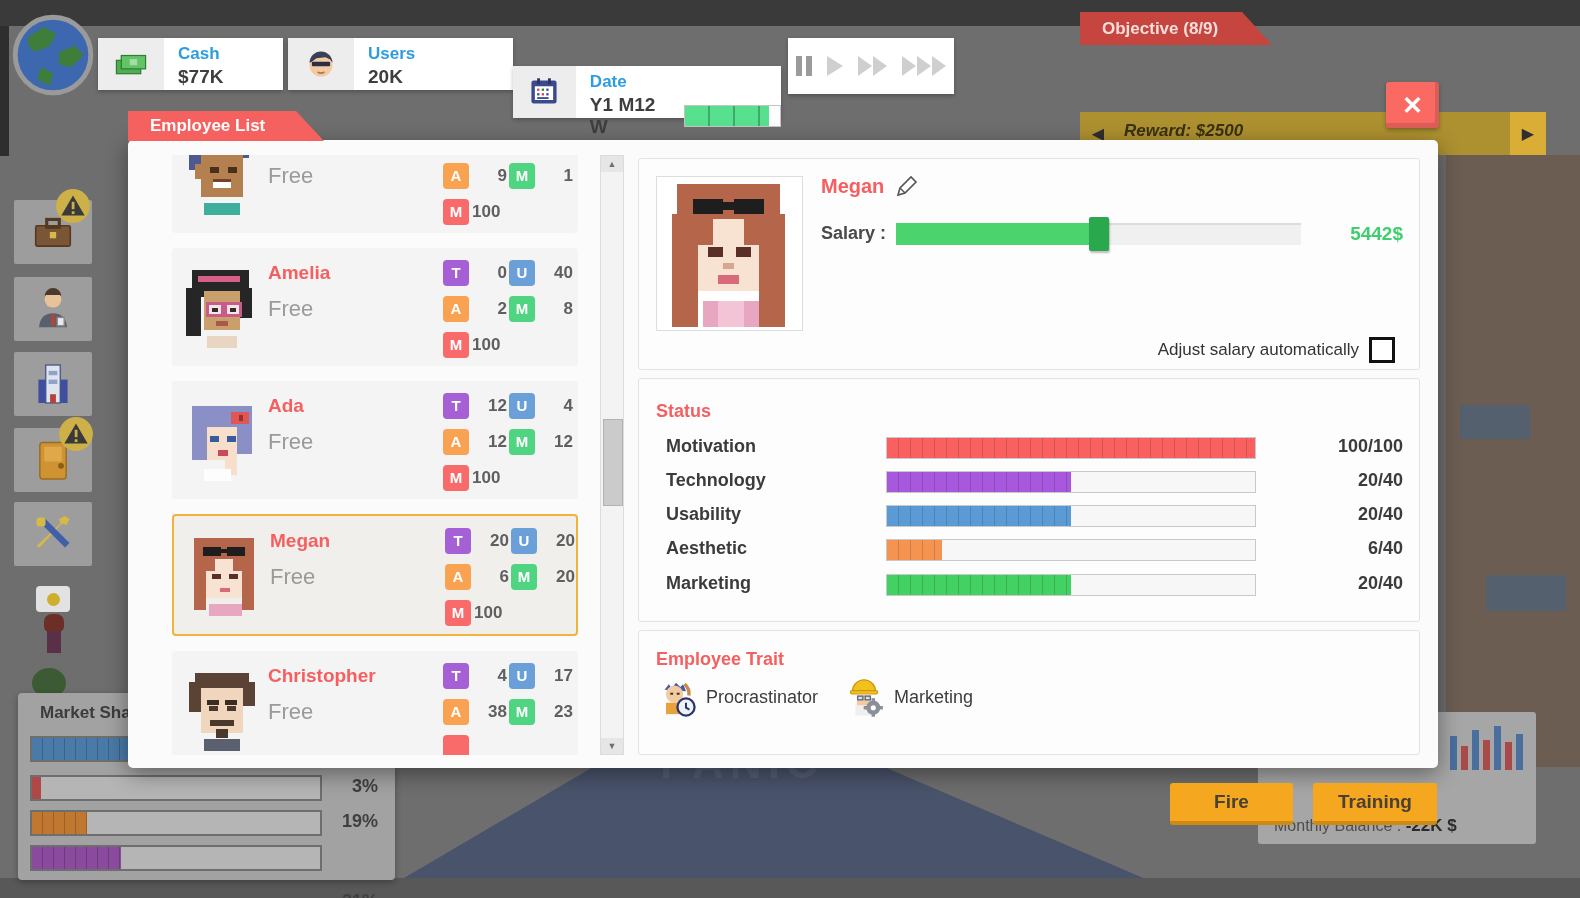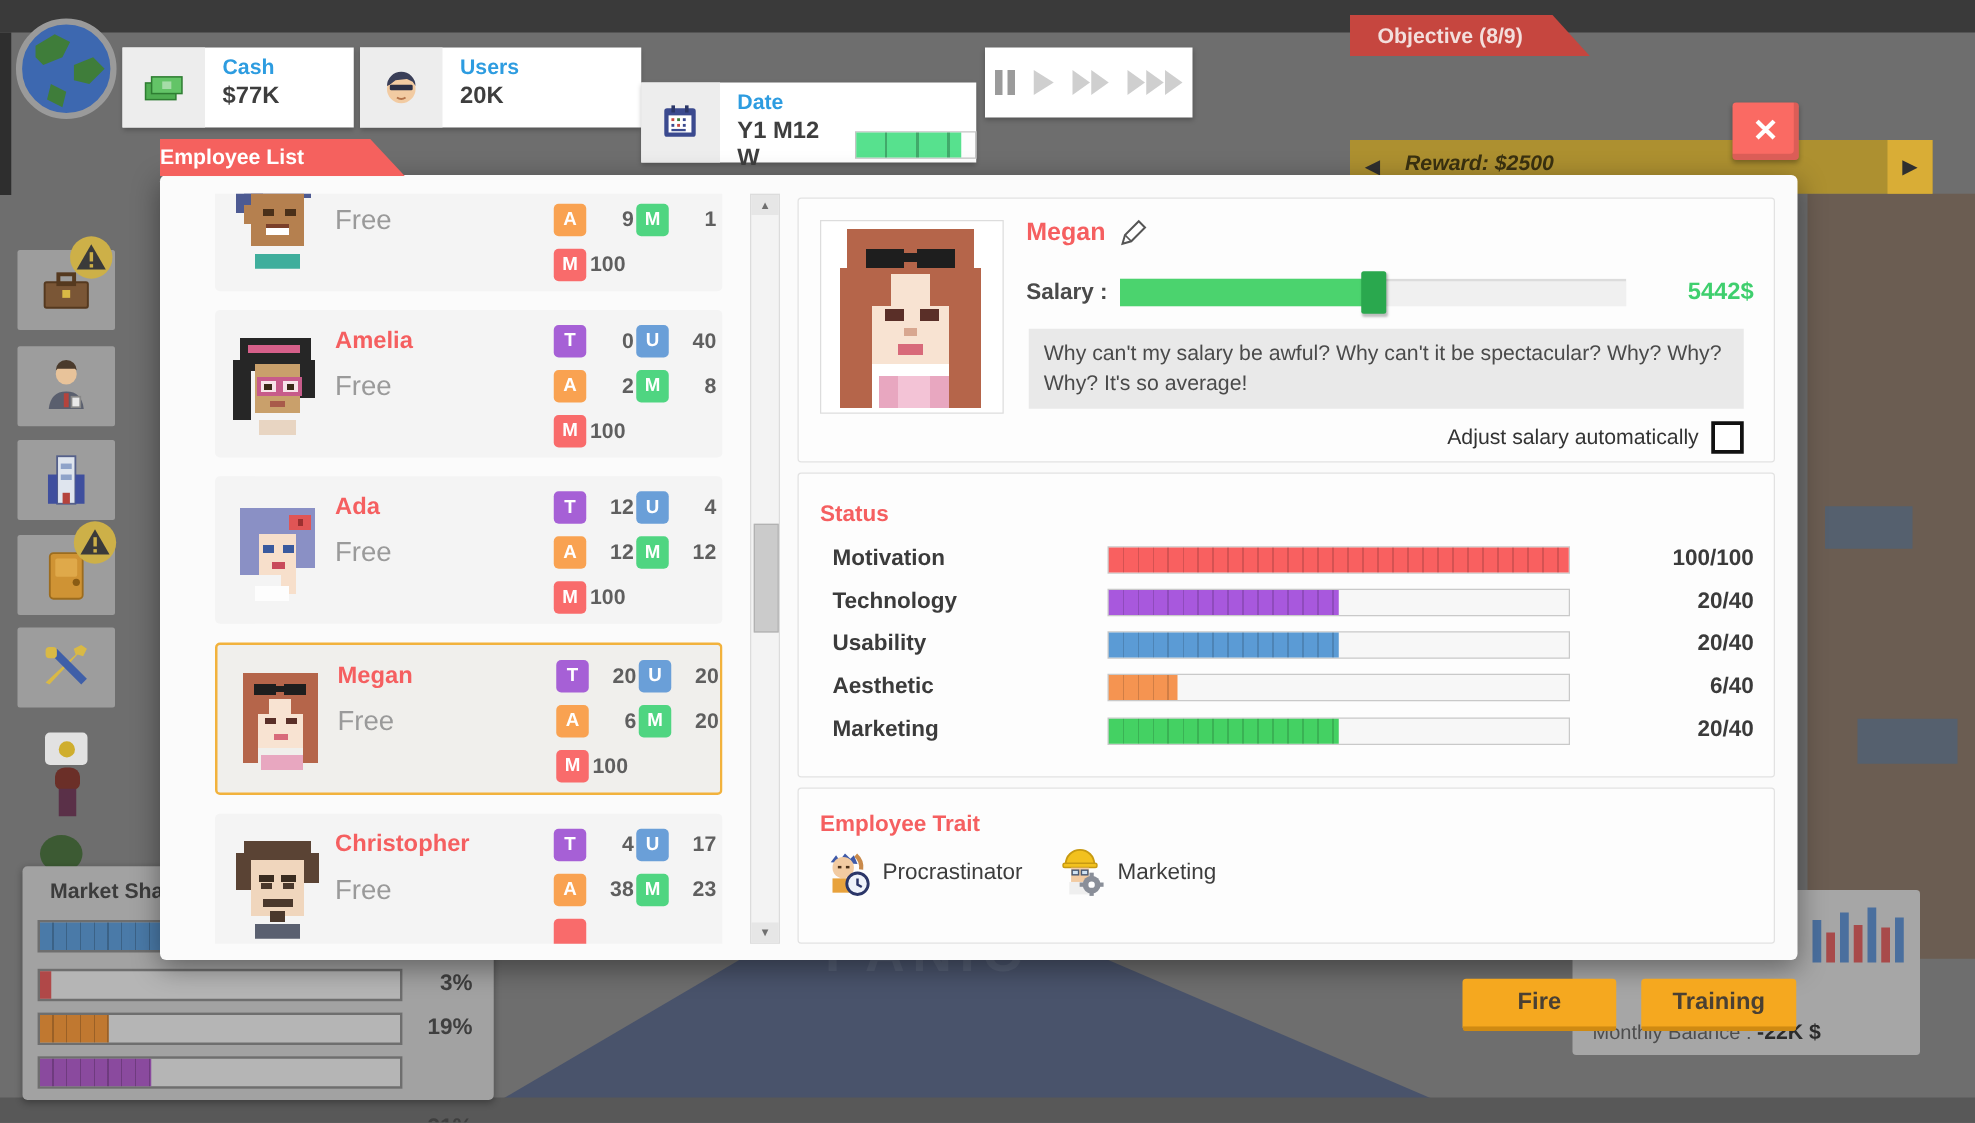--- a/index.html
+++ b/index.html
@@ -11,21 +11,21 @@
   .left-strip{left:0;top:26px;width:9px;height:130px;background:#2e2e2e;}
   .office-right{left:1446px;top:155px;width:134px;height:612px;background:#6b5d52;}
   .office-desk{background:#55606e;}
   .cafe{left:370px;top:768px;width:820px;height:130px;background:#49536b;
         clip-path:polygon(0 100%,27% 0,63% 0,100% 100%);}
   .bottom-strip{left:0;top:878px;width:1580px;height:20px;background:#585858;}
   .watermark{left:660px;top:738px;font-size:44px;font-weight:bold;letter-spacing:6px;
              color:rgba(255,255,255,0.07);}
   .bush{width:34px;height:30px;border-radius:50%;background:#3c5a33;}
   
-  .hcard{top:38px;height:64px;background:#fff;display:flex;box-shadow:0 2px 4px rgba(0,0,0,.25);}
+  .hcard{top:38px;height:52px;background:#fff;display:flex;box-shadow:0 2px 4px rgba(0,0,0,.25);}
   .hicon{width:66px;background:#ededed;display:flex;align-items:center;justify-content:center;}
   .htxt{padding:6px 0 0 14px;}
   .hlabel{font-size:17px;font-weight:bold;color:#2d9ce0;}
   .hvalue{font-size:19px;font-weight:bold;color:#3e3e3e;margin-top:2px;display:flex;align-items:center;}
   .dbar{width:100px;height:20px;border:1px solid #c4c4c4;background:#fdfdfd;margin-left:10px;position:relative;}
   .dfill{height:100%;background:#57e18e;
          background-image:repeating-linear-gradient(90deg,transparent 0 23px,rgba(0,0,0,.25) 23px 25px);}
   .ctrls{left:788px;top:38px;width:166px;height:56px;background:#fff;display:flex;gap:12px;
          align-items:center;justify-content:center;box-shadow:0 2px 4px rgba(0,0,0,.25);}
   .ctrls > div{cursor:pointer;display:flex;align-items:center;}
@@ -56,21 +56,21 @@
   .mbar{position:absolute;left:12px;width:288px;height:22px;border:2px solid #6e6e6e;background:#b5b5b5;}
   .mfill{height:100%;background-image:repeating-linear-gradient(90deg,transparent 0 10px,rgba(0,0,0,.2) 10px 11px);}
   .mval{position:absolute;left:304px;width:56px;text-align:right;font-size:18px;font-weight:bold;color:#3f3f3f;}
   
   .bal{left:1258px;top:712px;width:278px;height:132px;background:#a6a6a6;border-radius:3px;}
   .bal-txt{position:absolute;left:16px;top:104px;font-size:16px;color:#4d4d4d;}
   .bal-txt b{color:#2b2b2b;font-size:17px;}
   .chart-bar{position:absolute;width:7px;}
   
   .etab{left:128px;top:111px;width:196px;height:30px;background:#f5615e;color:#fff;font-size:17px;
-        font-weight:bold;line-height:30px;box-sizing:border-box;z-index:6;
+        font-weight:bold;line-height:30px;padding-left:22px;box-sizing:border-box;z-index:6;
         clip-path:polygon(0 0,calc(100% - 28px) 0,100% 100%,0 100%);}
   .modal{left:128px;top:140px;width:1310px;height:628px;background:#fbfbfb;border-radius:5px;z-index:5;
          box-shadow:0 6px 22px rgba(0,0,0,.4);}
   .elist{position:absolute;left:44px;top:15px;width:406px;height:600px;overflow:hidden;}
   .elist-in{margin-top:-40px;display:flex;flex-direction:column;gap:15px;}
   .erow{position:relative;height:118px;background:#f4f4f4;border-radius:4px;flex:none;box-sizing:border-box;cursor:pointer;}
   .erow.sel{height:122px;border:2px solid #f2b23c;background:#f0efec;}
   .eava{position:absolute;left:8px;top:16px;width:84px;height:84px;}
   .ename{position:absolute;left:96px;top:14px;font-size:19px;font-weight:bold;color:#f55f60;text-align:center;}
   .efree{position:absolute;left:96px;top:48px;font-size:22px;color:#9a9a9a;}
@@ -572,21 +572,20 @@
           <path d="M4,22 l2,-7 11,-11 5,5 -11,11 -7,2 z" fill="#fff" stroke="#555" stroke-width="1.6"></path>
           <path d="M6,15 l5,5" stroke="#555" stroke-width="1.4"></path>
         </svg>
       </div>
       <div class="sal-lab">Salary :</div>
       <div class="slider">
         <div class="sl-fill" style="width: 50%;"></div>
         <div class="sl-handle" style="left: 50%;"></div>
       </div>
       <div class="sal-val">5442$</div>
-      <div class="quote">Why can't my salary be awful? Why can't it be spectacular? Why? Why? Why? It's so average!</div>
       <div class="autorow">
         <span class="autolab">Adjust salary automatically</span>
         <span class="cbox"></span>
       </div>
     </div>
 
     <div class="dcard" style="top:238px;height:244px;">
       <div class="sec-title" style="top:22px;">Status</div>
       <div class="srow-lab" style="top:57px;">Motivation</div>
       <div class="sbar2" style="top:58px;">

